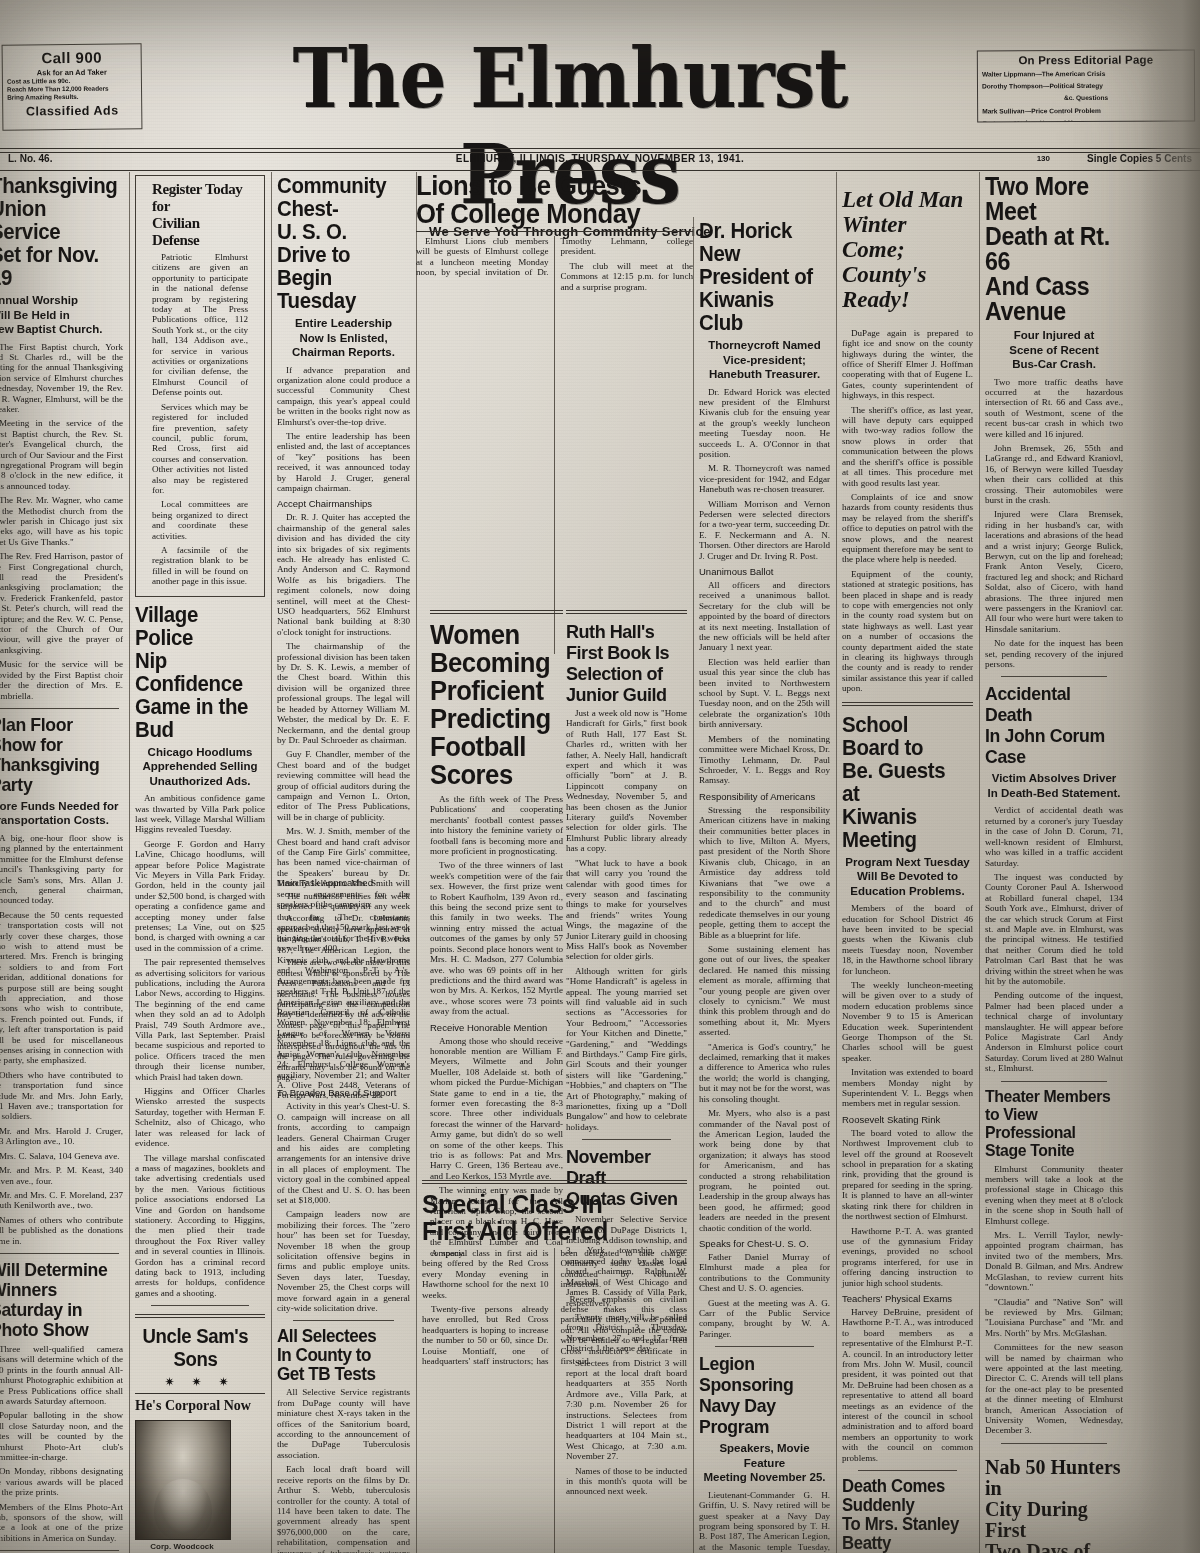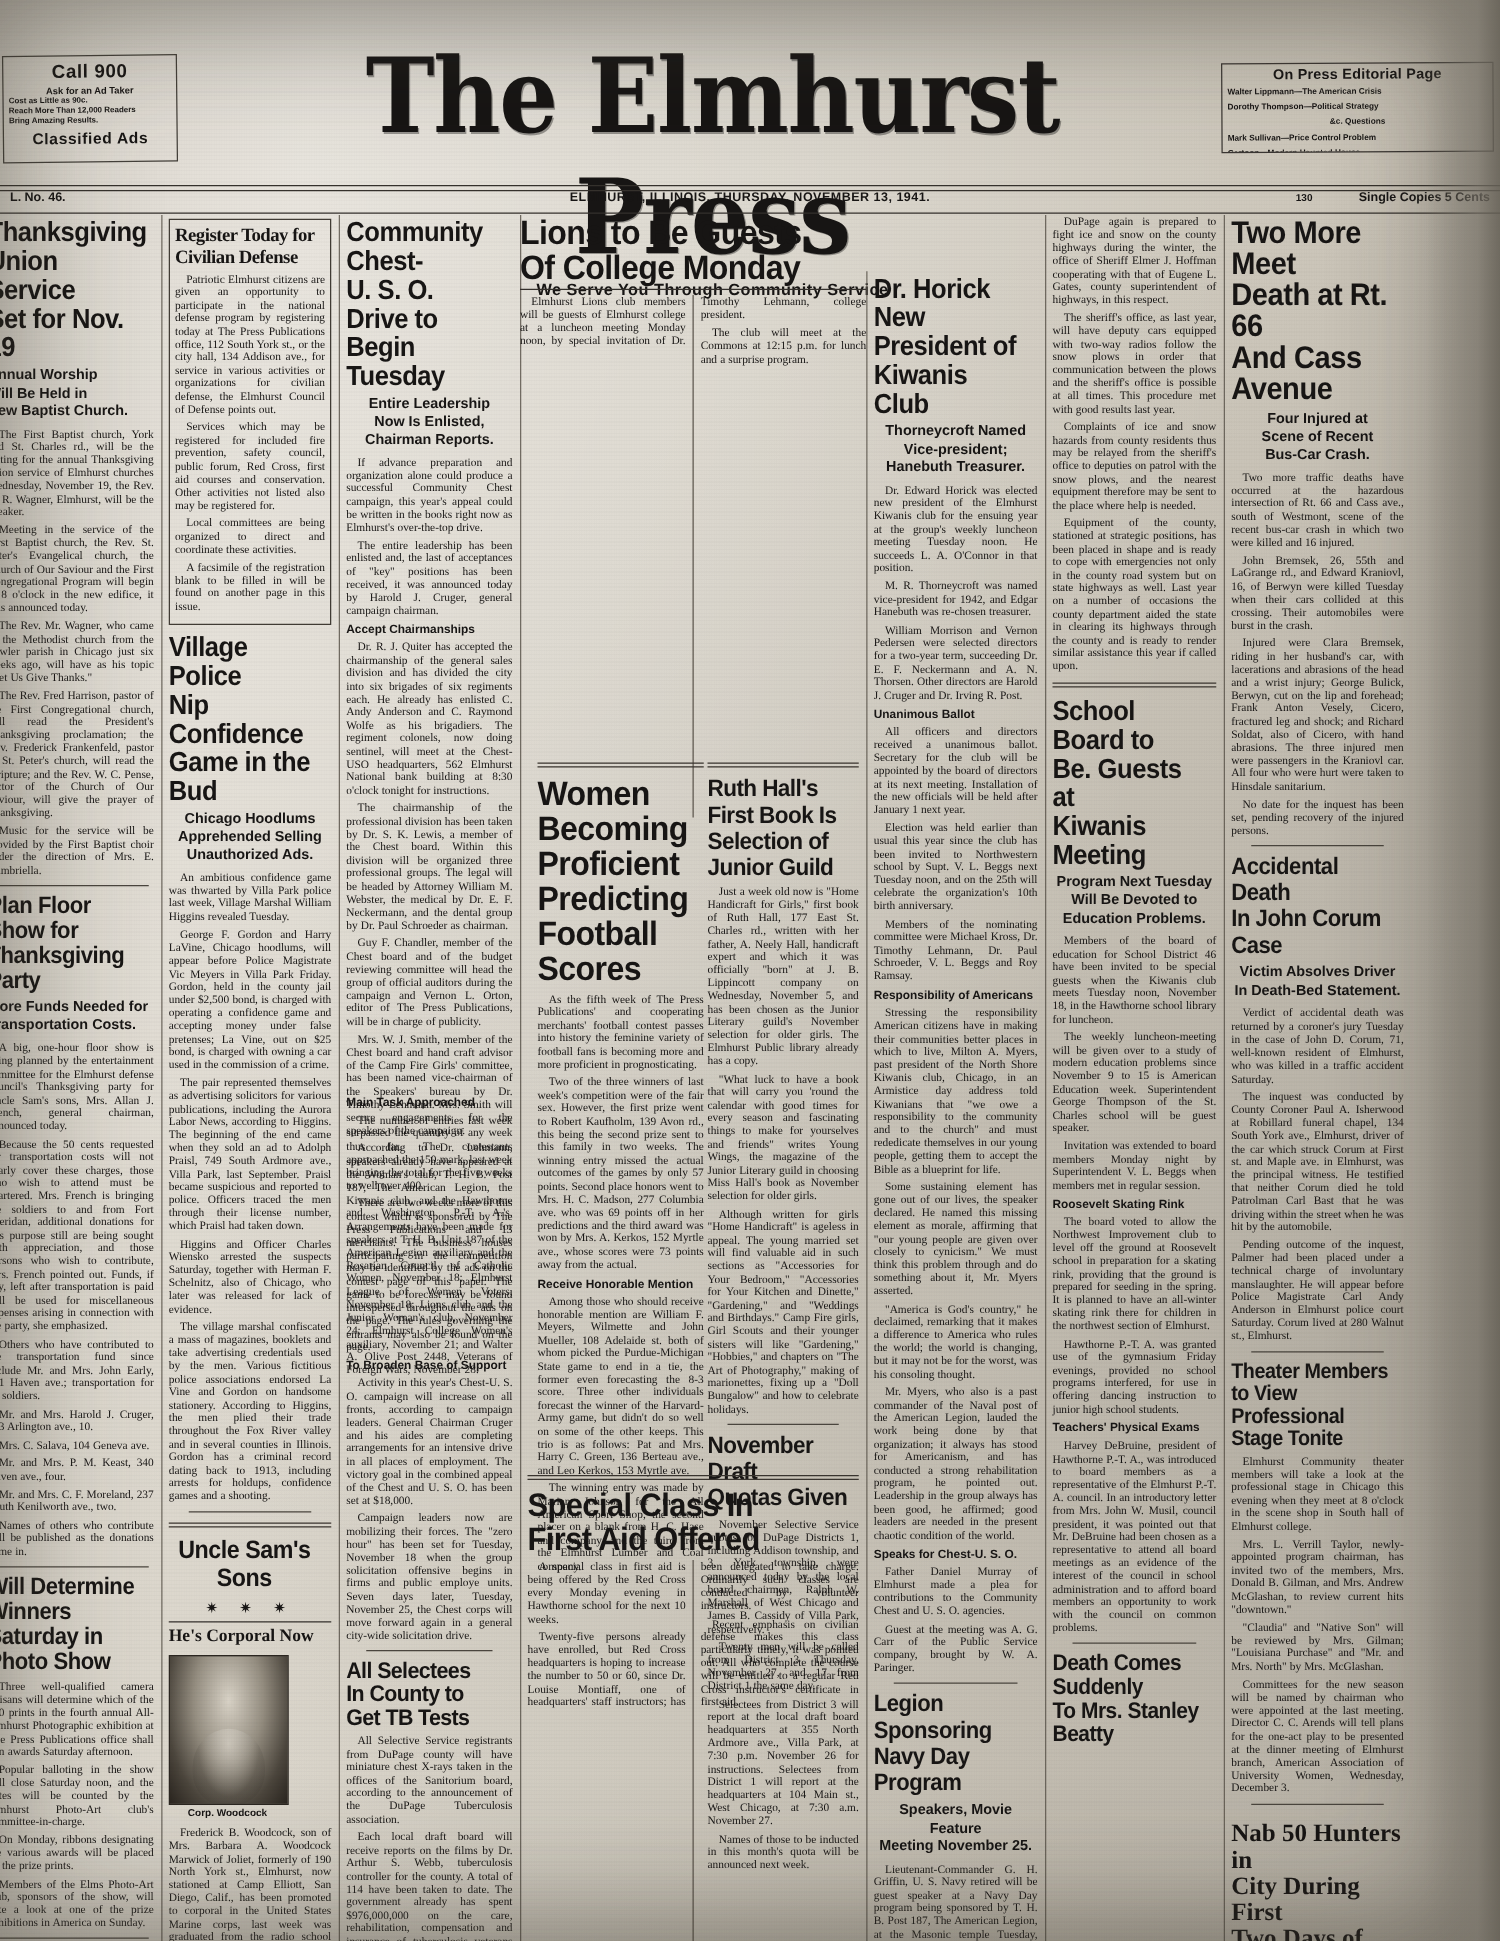--- a/index.html
+++ b/index.html
@@ -72,34 +72,34 @@
   h1.hl{font-family:"Liberation Sans",sans-serif;font-weight:700;
         font-size:22px;line-height:23px;margin:2px 0 4px;letter-spacing:-.4px;
         transform:scaleX(.93);transform-origin:left center;}
   h1.hl.sm{font-size:19px;line-height:20px;}
   h1.hl.lg{font-size:25px;line-height:25px;}
   h1.serif{font-family:"Liberation Serif",serif;font-weight:700;font-size:20px;line-height:21px;transform:none;}
   h1.italic{font-family:"Liberation Serif",serif;font-style:italic;font-weight:700;font-size:23px;line-height:25px;transform:none;}
   h2.deck{font-family:"Liberation Sans",sans-serif;font-weight:700;font-size:11.5px;line-height:14.5px;
           margin:4px 0 5px;text-align:center;}
   h2.deck.lft{text-align:left;}
-  h3.sub{font-family:"Liberation Sans",sans-serif;font-weight:700;font-size:9.5px;line-height:12px;margin:5px 0 2px;}
+  h3.sub{font-family:"Liberation Sans",sans-serif;font-weight:400;font-size:9.5px;line-height:12px;margin:5px 0 2px;}
   h3.subser{font-family:"Liberation Serif",serif;font-weight:700;font-size:11px;line-height:13px;margin:5px 0 2px;}
   p.bt{font-family:"Liberation Serif",serif;font-size:9.1px;line-height:10.4px;
        margin:0 0 4px;text-align:justify;text-indent:9px;
        -webkit-hyphens:auto;hyphens:auto;word-spacing:.2px;}
   p.bt.ni{text-indent:0;}
   .dash{height:1px;background:#4a453e;margin:7px 16px 6px;}
   .dash.w{margin:7px 4px 6px;}
   .dbl{margin:8px 0 7px;}
   .dbl i{display:block;height:1px;background:#3a352f;}
   .dbl i+i{margin-top:2px;}
   .stars{text-align:center;font-size:12px;letter-spacing:7px;margin:1px 0 3px;}
 
-  .boxart{border:1px solid #413c35;padding:4px 4px 5px;margin:3px 0 6px;}
+  .boxart{border:1px solid #413c35;padding:4px 16px 5px;margin:3px 0 6px;}
   .boxart h1.hl{font-family:"Liberation Serif",serif;font-weight:700;font-size:15px;line-height:17px;
                 transform:none;text-align:left;margin:1px 0 3px;}
 
   .photo{width:94px;height:118px;margin:4px 0 2px;
     background:
       radial-gradient(ellipse at 50% 30%, #d8d2c6 0%, #948d80 42%, #4c463d 75%, #2a251f 100%),
       linear-gradient(#3a352e,#5b544a);
     border:1px solid #2b2620;position:relative;overflow:hidden;}
   .photo:after{content:"";position:absolute;left:18px;top:58px;width:58px;height:62px;border-radius:50% 50% 45% 45%;
     background:radial-gradient(ellipse at 50% 20%,rgba(230,225,215,.55),rgba(40,36,30,.1) 60%);}
@@ -390,20 +390,23 @@
         <p class="bt">Lieutenant-Commander G. H. Griffin, U. S. Navy retired will be guest speaker at a Navy Day program being sponsored by T. H. B. Post 187, The American Legion, at the Masonic temple Tuesday, November 25 at 8:30 p.m.</p>
         <p class="bt">Dr. S. F. French, surgeon, committee chairman announces.</p>
         <p class="bt">Special invitations are being issued to young men between the ages of 18 and 21, Chairman French stated.</p>
 
       </article>
 
     </div>
 
     <div class="col c7">
       <article>
+        <h1 class="italic" style="white-space:pre-line">Let Old Man
+Winter Come;
+County's Ready!</h1>
         <p class="bt">DuPage again is prepared to fight ice and snow on the county highways during the winter, the office of Sheriff Elmer J. Hoffman cooperating with that of Eugene L. Gates, county superintendent of highways, in this respect.</p>
         <p class="bt">The sheriff's office, as last year, will have deputy cars equipped with two-way radios follow the snow plows in order that communication between the plows and the sheriff's office is possible at all times. This procedure met with good results last year.</p>
         <p class="bt">Complaints of ice and snow hazards from county residents thus may be relayed from the sheriff's office to deputies on patrol with the snow plows, and the nearest equipment therefore may be sent to the place where help is needed.</p>
         <p class="bt">Equipment of the county, stationed at strategic positions, has been placed in shape and is ready to cope with emergencies not only in the county road system but on state highways as well. Last year on a number of occasions the county department aided the state in clearing its highways through the county and is ready to render similar assistance this year if called upon.</p>
       </article>
       <div class="dbl">
           <i></i>
           <i></i>
         </div>
       <article>

